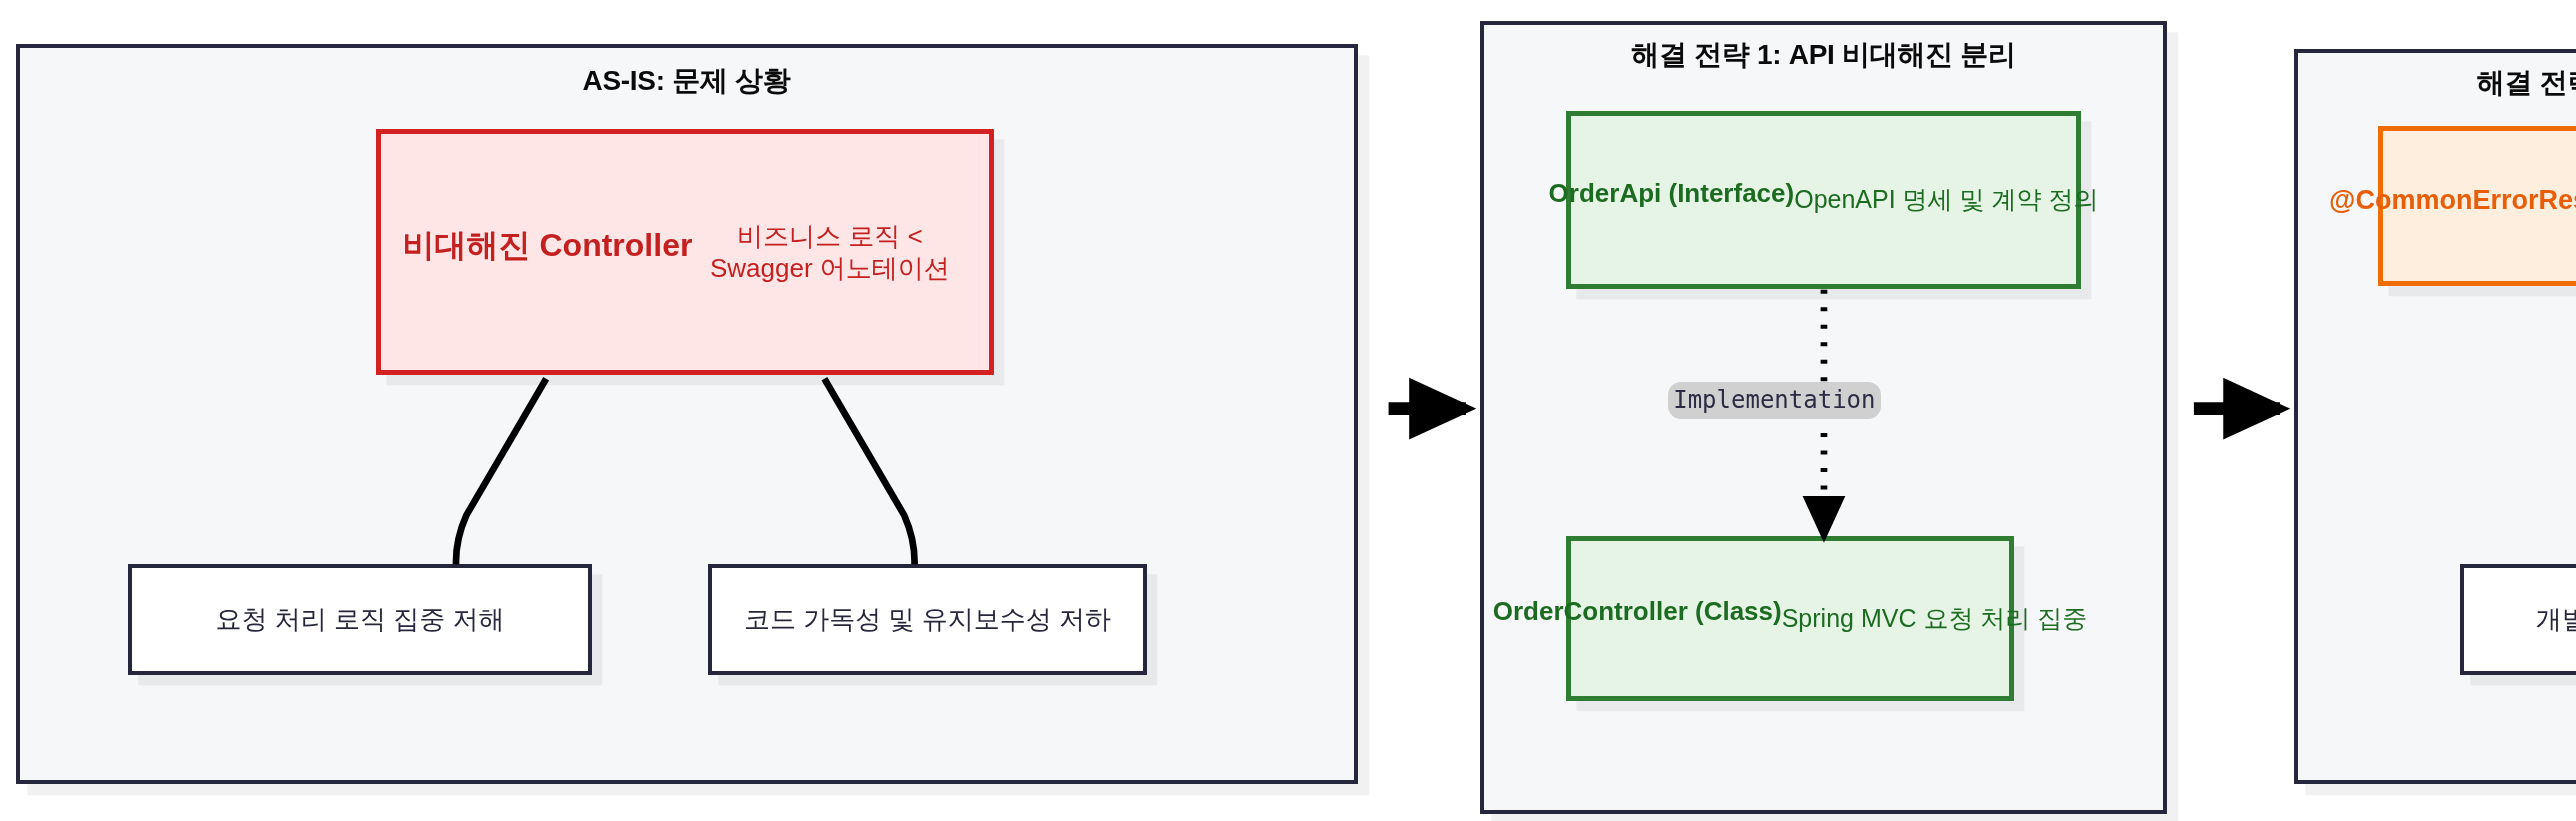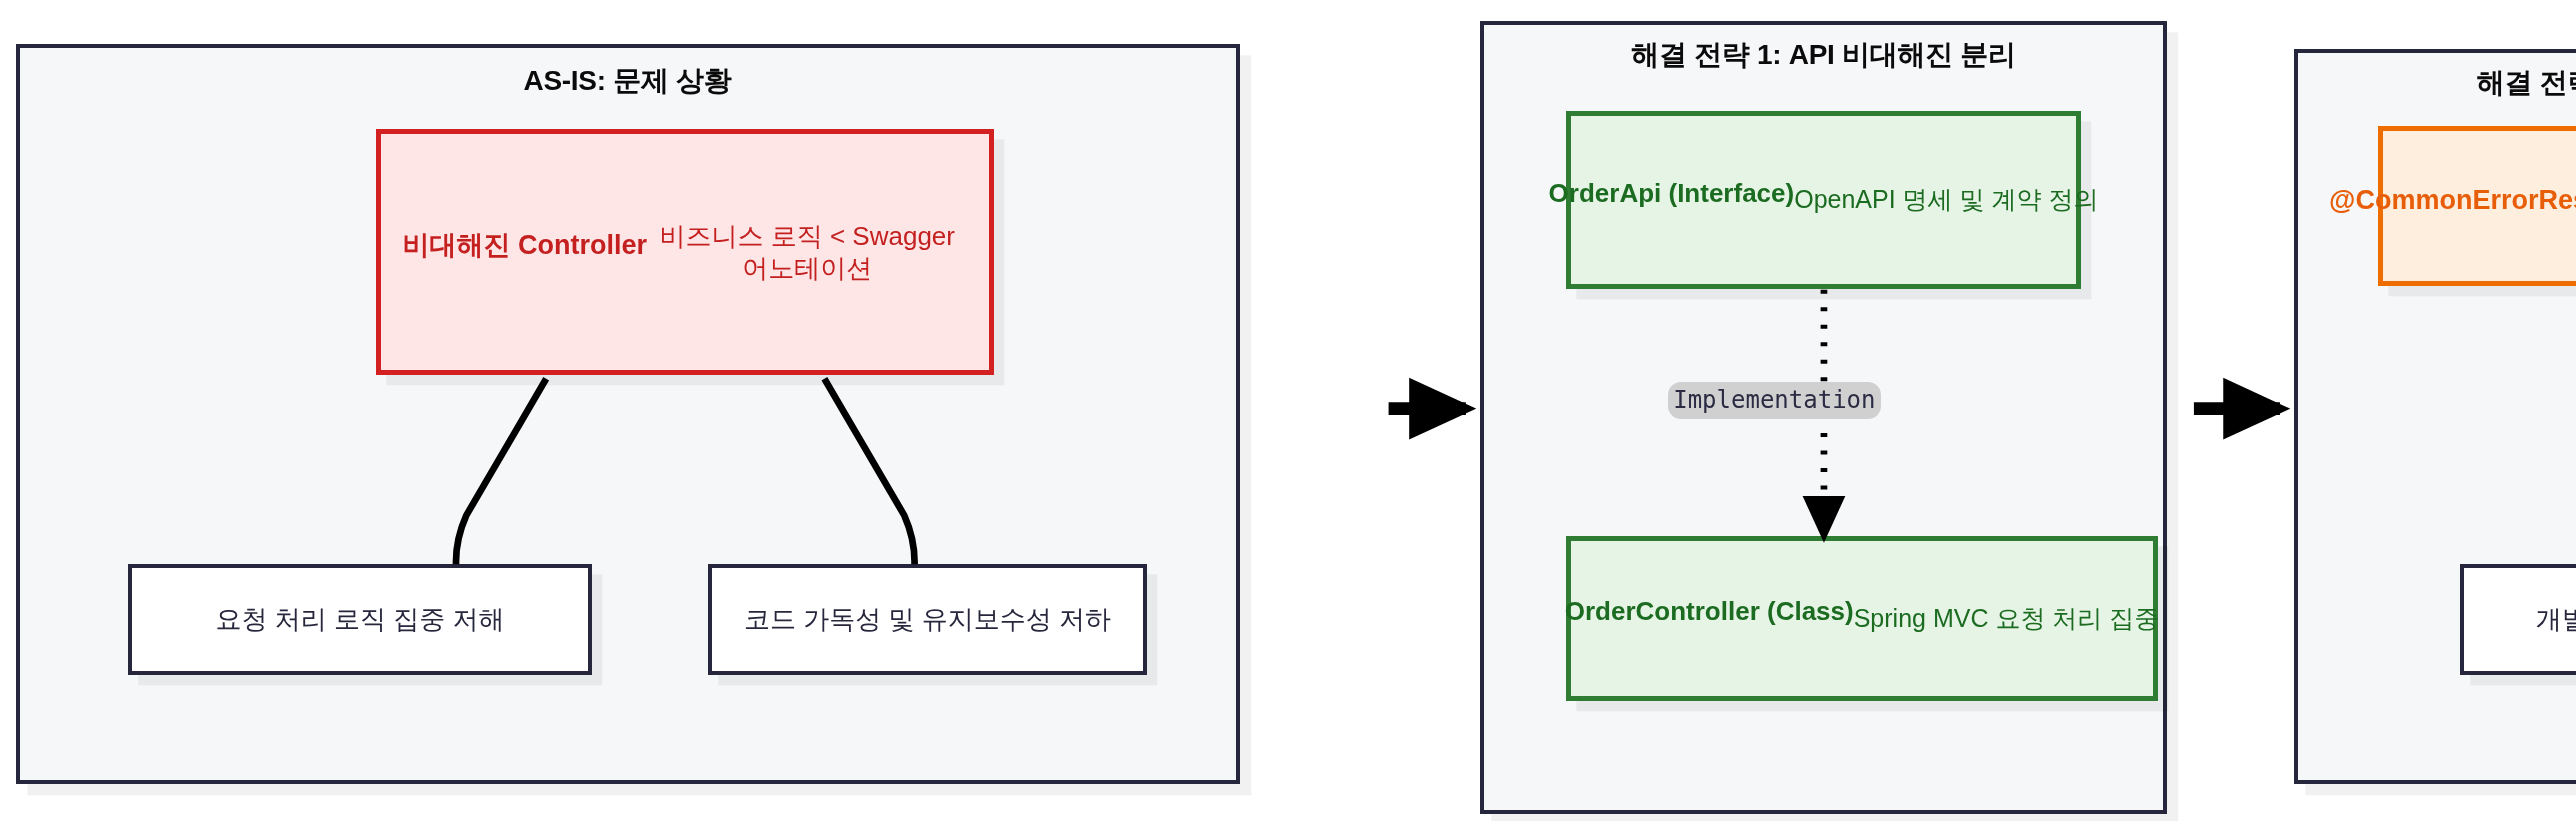--- a/index.html
+++ b/index.html
@@ -34,21 +34,21 @@
     left: 0;
     right: 0;
     text-align: center;
     font-size: 28px;
     font-weight: 700;
     color: #0b0b0b;
     letter-spacing: -0.3px;
     white-space: nowrap;
   }
 
-  #panel-asis    { left: 15.5px;   top: 44px;  width: 1224px; height: 740px; }
+  #panel-asis    { left: 15.5px;   top: 44px;  width: 1342px; height: 740px; }
   #panel-asis .panel-title   { top: 14.4px; }
 
   #panel-strat1  { left: 1480px; top: 20.6px;  width: 687px; height: 793px; }
   #panel-strat1 .panel-title { top: 11.3px; }
 
   #panel-strat2  { left: 2294px; top: 49px;  width: 732px; height: 735px; }
   #panel-strat2 .panel-title { top: 11.3px; }
 
   
   .node {
@@ -75,21 +75,21 @@
   #node-controller {
     left: 376px;
     top: 129px;
     width: 618px;
     height: 246px;
     background: #ffe6e6;
     border: 5.7px solid #d32020;
     color: #c42020;
     padding: 0 21.6px;
   }
-  #node-controller .line1 { font-size: 27px; margin-bottom: 13.4px; }
+  #node-controller .line1 { font-size: 32px; margin-bottom: 13.4px; }
   #node-controller .line2 { font-size: 26px; white-space: normal; }
 
   
   .node-plain {
     background: #ffffff;
     border: 4.6px solid #26263c;
     color: #26263c;
   }
   #node-focus {
     left: 128px;
@@ -119,21 +119,21 @@
   }
   #node-orderapi {
     left: 1566px;
     top: 111px;
     width: 515px;
     height: 178px;
   }
   #node-ordercontroller {
     left: 1566px;
     top: 536px;
-    width: 592px;
+    width: 448px;
     height: 165px;
   }
   .node-green .line1 { font-size: 26px; margin-bottom: 12.4px; }
   .node-green .line2 { font-size: 25px; white-space: nowrap; text-align: right; }
 
   
   #node-commonerror {
     left: 2378px;
     top: 126px;
     width: 559px;

